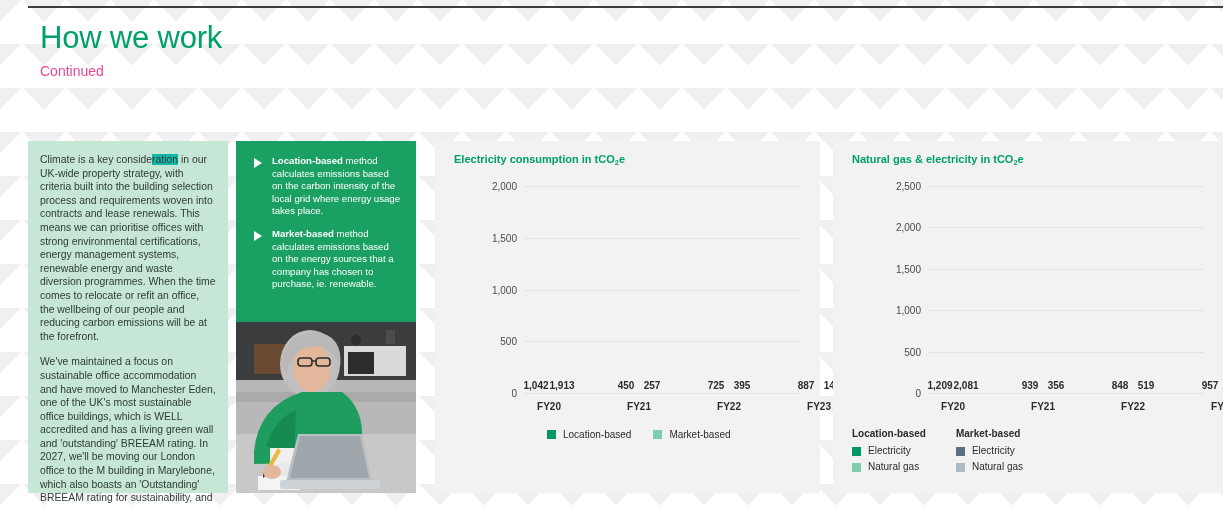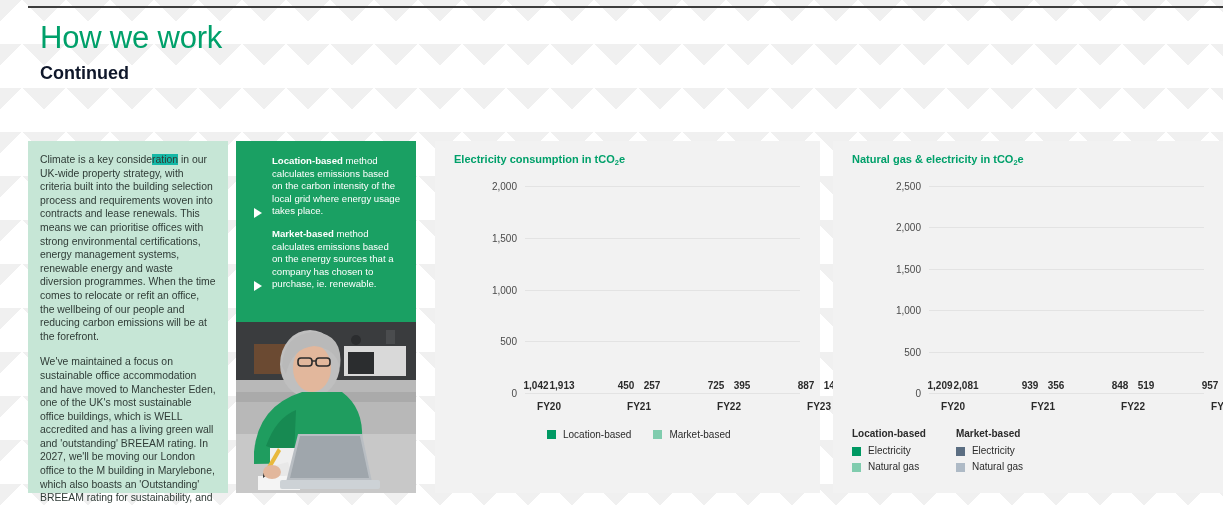--- a/index.html
+++ b/index.html
@@ -46,23 +46,23 @@
   .header h1 {
     margin: 0;
     font-size: 31px;
     font-weight: 400;
     color: #00a06a;
     letter-spacing: -0.2px;
     line-height: 1.05;
   }
   .header .sub {
     margin-top: 8px;
-    font-size: 18px;
-    font-weight: 700;
-    color: #0f172a;
+    font-size: 14px;
+    font-weight: 400;
+    color: #ec4899;
   }
 
   
   .left-col {
     position: absolute;
     left: 28px; top: 141px;
     width: 200px; height: 352px;
     background: #c6e6d6;
     z-index: 3;
     box-sizing: border-box;
@@ -82,21 +82,21 @@
     position: absolute;
     left: 236px; top: 141px;
     width: 180px; height: 181px;
     background: #1aa063;
     z-index: 3;
     box-sizing: border-box;
     padding: 14px 14px 10px 10px;
   }
   .bullet-row {
     display: flex;
-    align-items: flex-end;
+    align-items: flex-start;
     margin-bottom: 10px;
   }
   .bullet-row:last-child { margin-bottom: 0; }
   .tri {
     flex: 0 0 auto;
     width: 0; height: 0;
     border-left: 8px solid #ffffff;
     border-top: 5.5px solid transparent;
     border-bottom: 5.5px solid transparent;
     margin: 3px 10px 0 8px;

